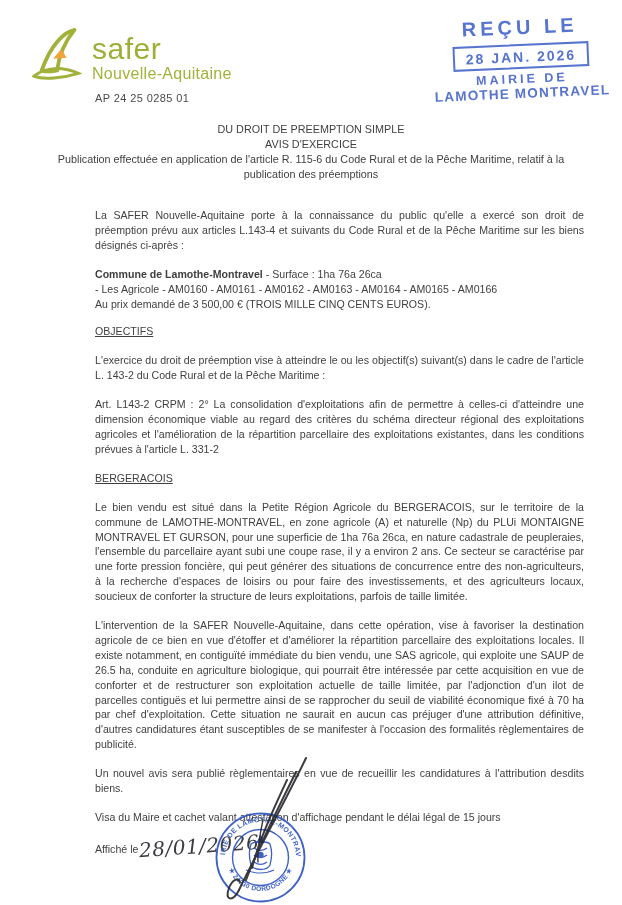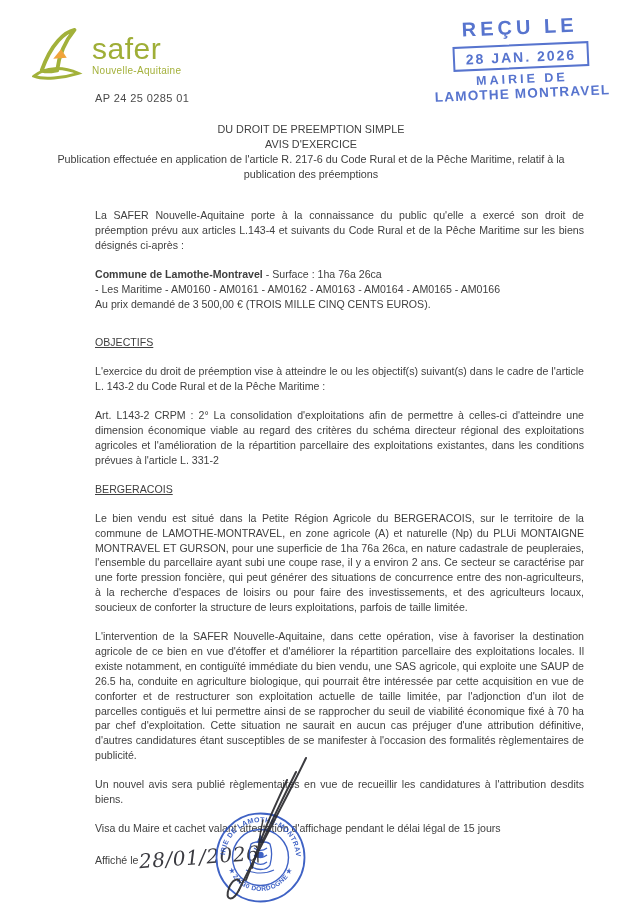--- a/index.html
+++ b/index.html
@@ -7,41 +7,41 @@
     position:relative; width:622px; height:905px; margin:0 auto;
     background:#ffffff; overflow:hidden;
     font-family:"Liberation Sans", sans-serif; color:#3f3f3f;
   }
 
   
   .logo { position:absolute; left:32px; top:26px; display:flex; align-items:flex-start; }
   .logo-mark { width:58px; height:56px; }
   .logo-textwrap { margin-left:2px; margin-top:8px; line-height:1; }
   .logo-brand { font-size:30px; color:#9fae37; letter-spacing:0.5px; }
-  .logo-region { font-size:10px; color:#a4b13b; margin-top:2px; letter-spacing:0.3px; }
+  .logo-region { font-size:16px; color:#a4b13b; margin-top:2px; letter-spacing:0.3px; }
   .reference { position:absolute; left:95px; top:92px; font-size:11px; color:#4a4a4a; letter-spacing:0.4px; }
 
   
   .received-stamp {
     position:absolute; left:424px; top:16px; width:194px; text-align:center;
     color:#4565c9; transform:rotate(-2.5deg); font-weight:bold; opacity:0.9;
   }
   .rs-line1 { font-size:20px; letter-spacing:4px; }
   .rs-box { display:inline-block; border:2.5px solid #4565c9; padding:3px 11px 2px; margin:5px 0 3px; font-size:14px; letter-spacing:2px; }
   .rs-line2 { font-size:12.5px; letter-spacing:3px; }
   .rs-line3 { font-size:13.5px; letter-spacing:1.2px; }
 
   
   .title-block { position:absolute; left:0; right:0; top:122px; text-align:center; font-size:10.8px; line-height:15px; }
   .title-sub { max-width:528px; margin:0 auto; }
 
   
   .column { position:absolute; left:95px; top:208px; width:489px; font-size:10.6px; line-height:14.9px; text-align:justify; }
   .column p { margin:0 0 14px; }
-  .prop-block { margin-bottom:24px; }
+  .prop-block { margin-bottom:13px; }
   .bold { font-weight:bold; }
   .sec-heading { text-decoration:underline; margin:0; }
   .visa-line { margin-bottom:14px; text-align:left; }
   .posted-line { text-align:left; white-space:nowrap; }
   .handwritten {
     display:inline-block; font-family:"DejaVu Serif", serif; font-style:italic;
     font-size:20px; color:#3a3a40; transform:rotate(-4deg); margin-left:1px; letter-spacing:0.5px;
   }
 
   
@@ -71,30 +71,30 @@
   <div class="received-stamp">
     <div class="rs-line1">REÇU LE</div>
     <div><span class="rs-box">28 JAN. 2026</span></div>
     <div class="rs-line2">MAIRIE DE</div>
     <div class="rs-line3">LAMOTHE MONTRAVEL</div>
   </div>
 
   <div class="title-block">
     <div>DU DROIT DE PREEMPTION SIMPLE</div>
     <div>AVIS D'EXERCICE</div>
-    <div class="title-sub">Publication effectuée en application de l'article R. 217-6 du Code Rural et de la Pêche Maritime, relatif à la publication des préemptions</div>
+    <div class="title-sub">Publication effectuée en application de l'article R. 115-6 du Code Rural et de la Pêche Maritime, relatif à la publication des préemptions</div>
   </div>
 
   <div class="column">
 
     <p>La SAFER Nouvelle-Aquitaine porte à la connaissance du public qu'elle a exercé son droit de préemption prévu aux articles L.143-4 et suivants du Code Rural et de la Pêche Maritime sur les biens désignés ci-après :</p>
 
     <div class="prop-block">
       <div><span class="bold">Commune de Lamothe-Montravel</span><span> - Surface : 1ha 76a 26ca</span></div>
-      <div>- Les Maritime - AM0160 - AM0161 - AM0162 - AM0163 - AM0164 - AM0165 - AM0166</div>
+      <div>- Les Agricole - AM0160 - AM0161 - AM0162 - AM0163 - AM0164 - AM0165 - AM0166</div>
       <div>Au prix demandé de 3 500,00 € (TROIS MILLE CINQ CENTS EUROS).</div>
     </div>
 
     <p class="sec-heading">OBJECTIFS</p>
     <p>L'exercice du droit de préemption vise à atteindre le ou les objectif(s) suivant(s) dans le cadre de l'article L. 143-2 du Code Rural et de la Pêche Maritime :</p>
 
     <p>Art. L143-2 CRPM : 2° La consolidation d'exploitations afin de permettre à celles-ci d'atteindre une dimension économique viable au regard des critères du schéma directeur régional des exploitations agricoles et l'amélioration de la répartition parcellaire des exploitations existantes, dans les conditions prévues à l'article L. 331-2</p>
 
     <p class="sec-heading">BERGERACOIS</p>
     <p>Le bien vendu est situé dans la Petite Région Agricole du BERGERACOIS, sur le territoire de la commune de LAMOTHE-MONTRAVEL, en zone agricole (A) et naturelle (Np) du PLUi MONTAIGNE MONTRAVEL ET GURSON, pour une superficie de 1ha 76a 26ca, en nature cadastrale de peupleraies, l'ensemble du parcellaire ayant subi une coupe rase, il y a environ 2 ans. Ce secteur se caractérise par une forte pression foncière, qui peut générer des situations de concurrence entre des non-agriculteurs, à la recherche d'espaces de loisirs ou pour faire des investissements, et des agriculteurs locaux, soucieux de conforter la structure de leurs exploitations, parfois de taille limitée.</p>

